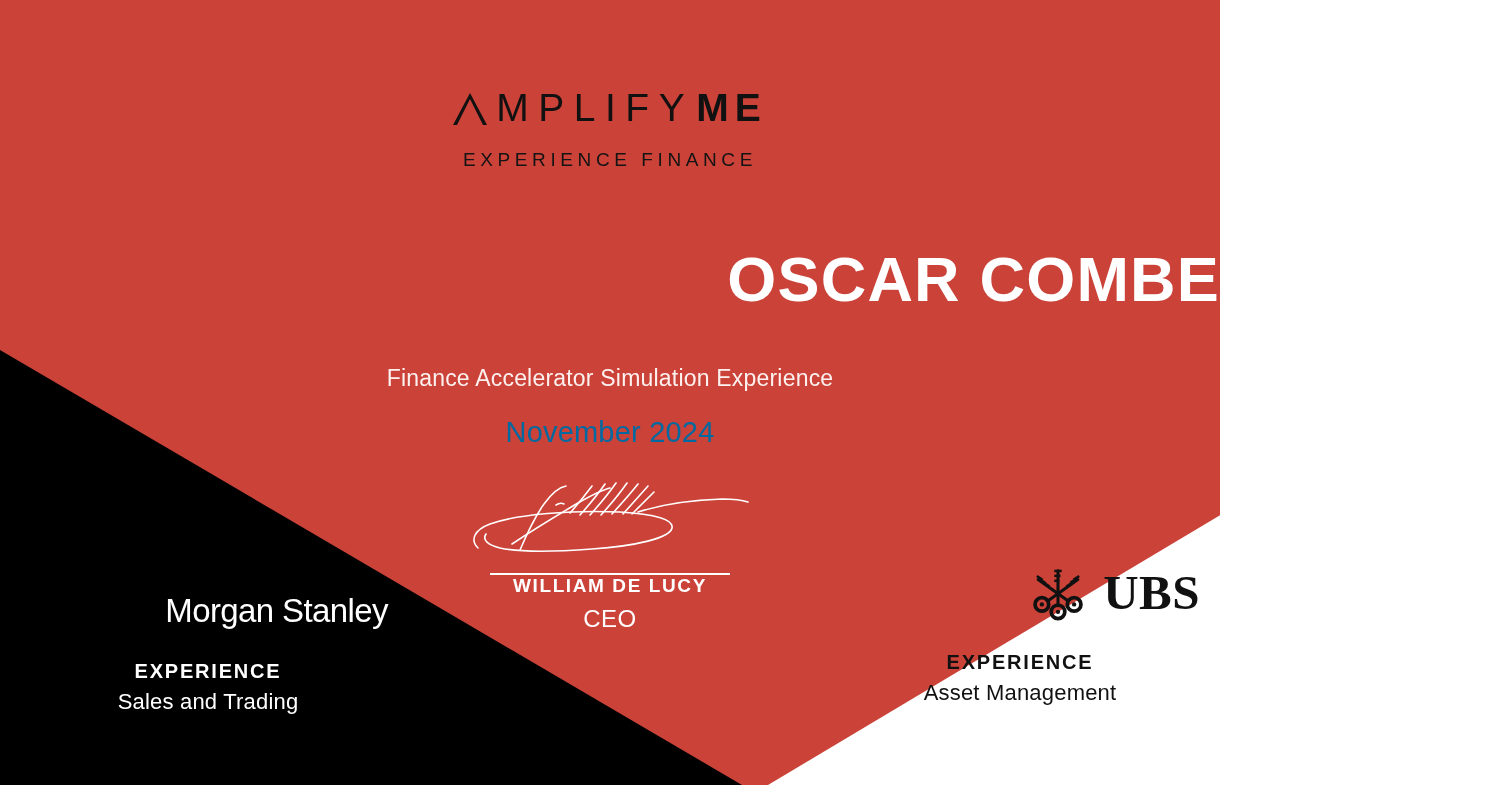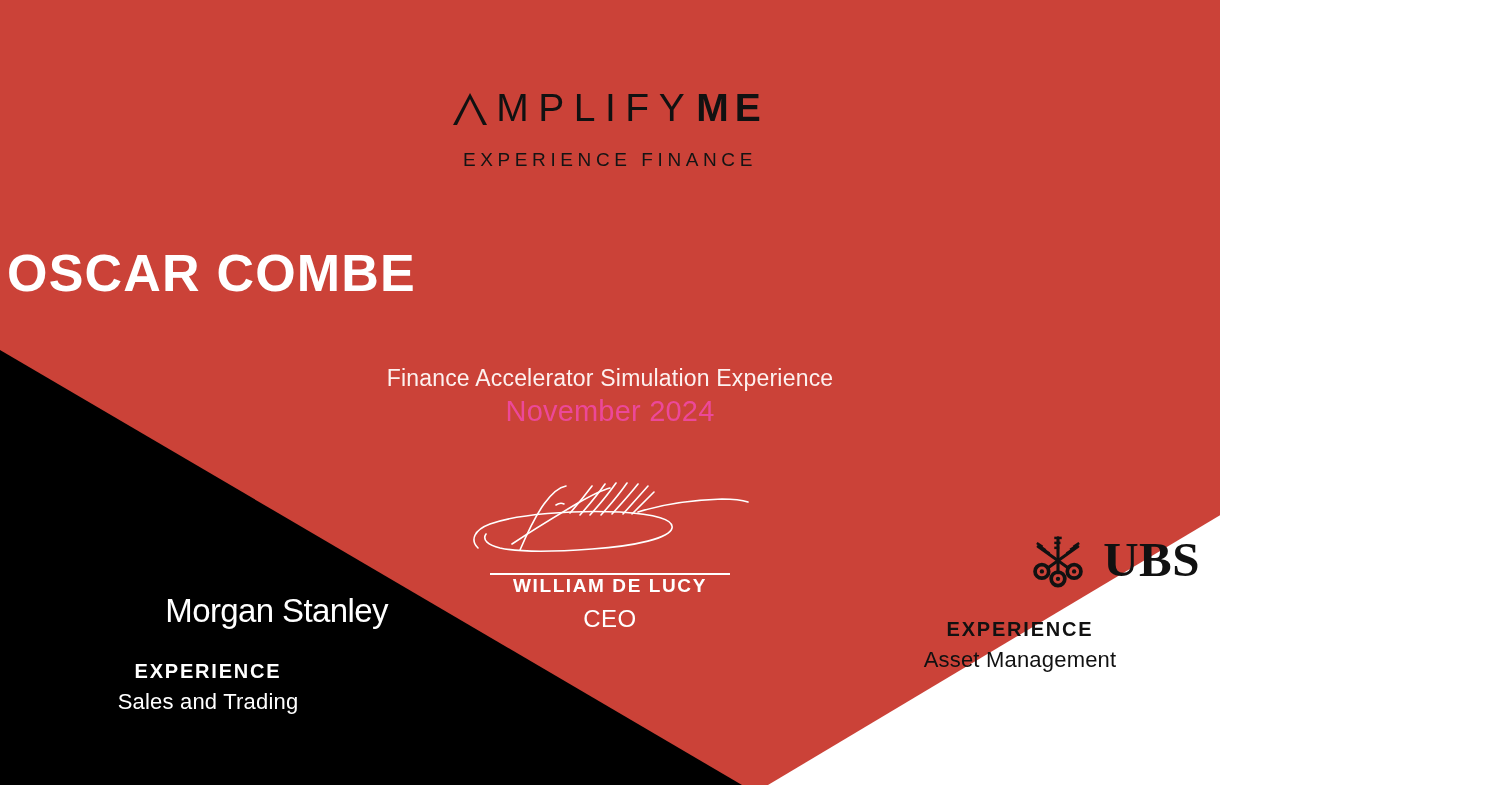--- a/index.html
+++ b/index.html
@@ -82,43 +82,43 @@
     font-size:19px;
     font-weight:300;
     letter-spacing:4.6px;
     color:#141414;
   }
 
   
   #recipient-name {
     position:absolute;
     top:243px; left:0; right:0;
-    text-align:left;
-    font-size:52px;
+    text-align:right;
+    font-size:63px;
     font-weight:800;
     letter-spacing:1.2px;
     color:#ffffff;
     z-index:5;
     margin-left:7px;
   }
 
   
   #program-block { position:absolute; top:365px; left:0; right:0; text-align:center; z-index:5; }
   .program-line {
     font-size:23px;
     font-weight:300;
     letter-spacing:.2px;
     color:#fdf1ef;
   }
   .date-line {
-    margin-top:3px;
+    margin-top:24px;
     font-size:29px;
     font-weight:300;
     letter-spacing:.2px;
-    color:#ec4899;
+    color:#0369a1;
   }
 
   
   #signature-block { position:absolute; top:470px; left:0; right:0; text-align:center; z-index:5; }
   #signature-mark { display:block; margin:0 auto; }
   #signature-rule {
     width:240px; height:2px;
     background:#ffffff;
     margin:8px auto 0 auto;
   }
@@ -137,21 +137,21 @@
   }
 
   
   .partner {
     position:absolute;
     z-index:6;
     text-align:center;
     width:360px;
   }
   #partner-left  { left:28px;  top:588px; color:#ffffff; }
-  #partner-right { right:20px; top:536px; color:#111111; }
+  #partner-right { right:20px; top:569px; color:#111111; }
 
   .partner-logo { height:46px; display:flex; align-items:center; justify-content:flex-end; }
 
   .ms-wordmark {
     font-size:33px;
     font-weight:400;
     letter-spacing:-.6px;
     color:#ffffff;
     white-space:nowrap;
   }

